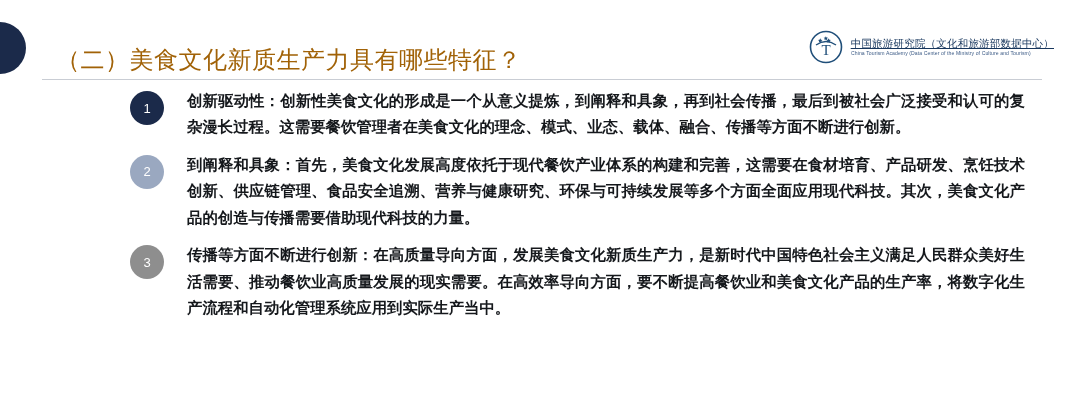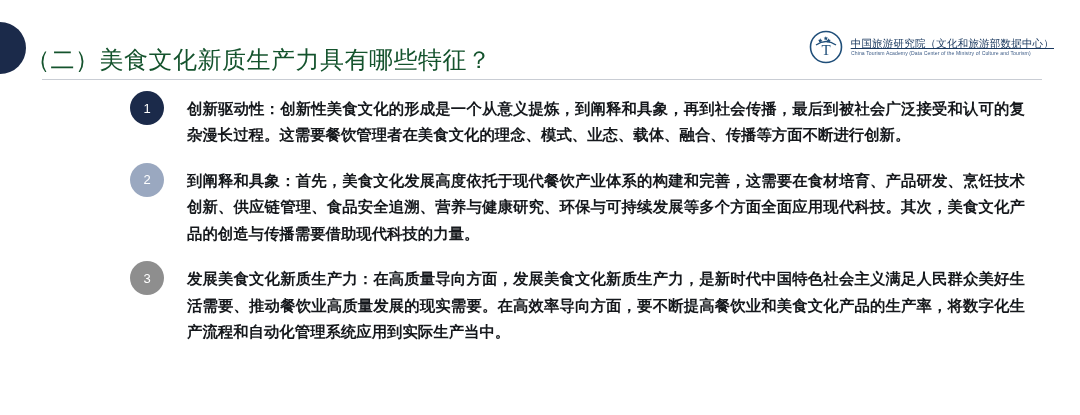--- a/index.html
+++ b/index.html
@@ -63,24 +63,24 @@
     color: #3c5b86;
     letter-spacing: 0.1px;
     white-space: nowrap;
     transform: scale(0.98);
     transform-origin: left center;
   }
 
   
   .heading {
     position: absolute;
-    left: 26px;
+    left: 56px;
     top: 44px;
     font-size: 24px;
-    color: #14532d;
+    color: #a16207;
     font-family: "Liberation Serif", serif;
     letter-spacing: 0.5px;
     white-space: nowrap;
   }
   .heading-rule {
     position: absolute;
     left: 42px;
     top: 79px;
     width: 1000px;
     height: 1px;
@@ -116,21 +116,20 @@
   .bullet.b2 { background: #9aa8c0; }
   .bullet.b3 { background: #8e8e8e; }
 
   .body {
     margin-left: 23px;
     font-size: 15.4px;
     line-height: 1.72;
     color: #15181c;
     text-align: justify;
     font-family: "Liberation Serif", "DejaVu Serif", serif;
-    margin-top: 8px;
   }
   .body .lead {
     font-weight: bold;
   }
   .body .txt {
     font-weight: bold;
   }
   
   .item1 .body { width: 838px; }
   .item2 .body { width: 838px; }
@@ -175,17 +174,17 @@
   <div class="item item2">
     <div class="bullet b2">2</div>
     <div class="body">
       <span class="lead">到阐释和具象：</span><span class="txt">首先，美食文化发展高度依托于现代餐饮产业体系的构建和完善，这需要在食材培育、产品研发、烹饪技术创新、供应链管理、食品安全追溯、营养与健康研究、环保与可持续发展等多个方面全面应用现代科技。其次，美食文化产品的创造与传播需要借助现代科技的力量。</span>
     </div>
   </div>
 
   <div class="item item3">
     <div class="bullet b3">3</div>
     <div class="body">
-      <span class="lead">发展美食文化新质生产力：</span><span class="txt">在高质量导向方面，发展美食文化新质生产力，是新时代中国特色社会主义满足人民群众美好生活需要、推动餐饮业高质量发展的现实需要。在高效率导向方面，要不断提高餐饮业和美食文化产品的生产率，将数字化生产流程和自动化管理系统应用到实际生产当中。</span>
+      <span class="lead">传播等方面不断进行创新：</span><span class="txt">在高质量导向方面，发展美食文化新质生产力，是新时代中国特色社会主义满足人民群众美好生活需要、推动餐饮业高质量发展的现实需要。在高效率导向方面，要不断提高餐饮业和美食文化产品的生产率，将数字化生产流程和自动化管理系统应用到实际生产当中。</span>
     </div>
   </div>
 
 </div>
 
 </body></html>

